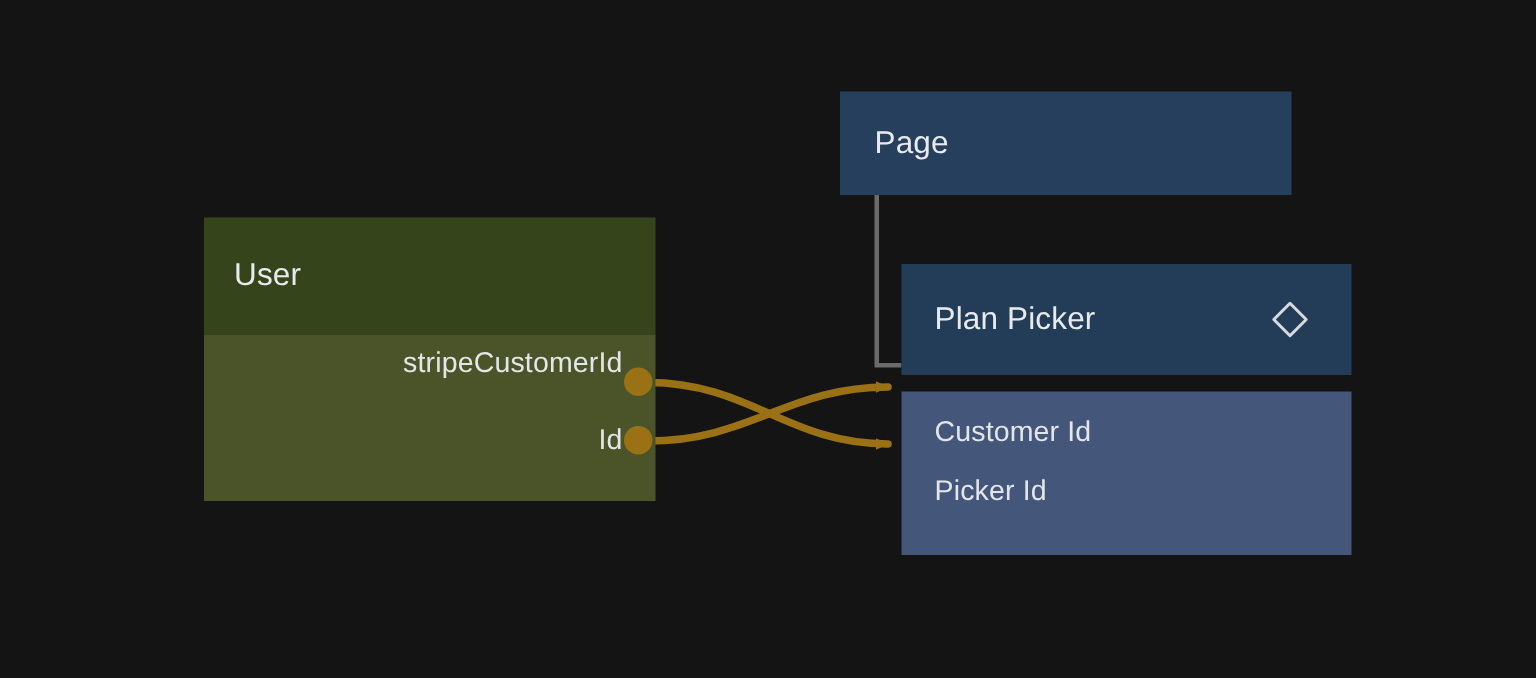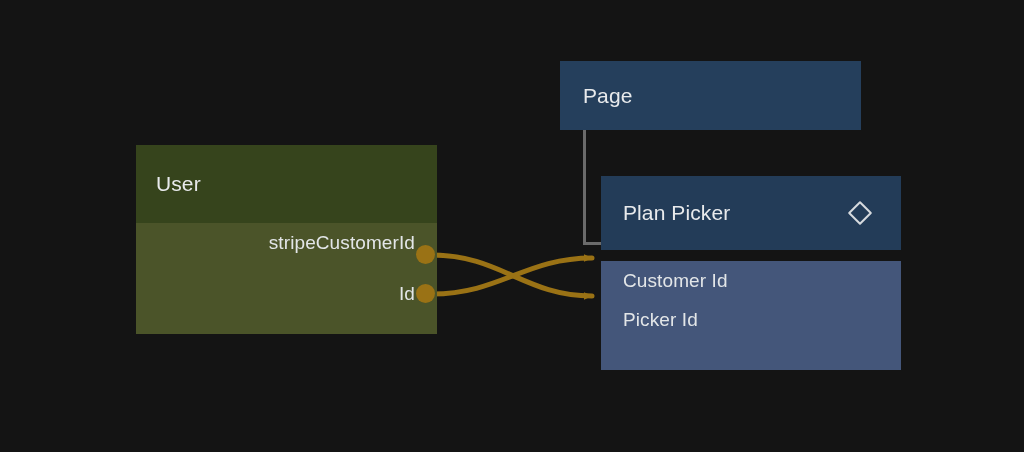--- a/index.html
+++ b/index.html
@@ -96,21 +96,21 @@
     padding-right: 28px;
     box-sizing: border-box;
   }
   #node-plan-picker .node-body {
     height: 109px;
     background: #44567a;
   }
   #node-plan-picker .field-row {
     height: 39px;
     display: flex;
-    align-items: center;
+    align-items: flex-end;
     padding-left: 22px;
     box-sizing: border-box;
   }
   #node-plan-picker .field-row.first {
     margin-top: 11px;
   }
   .node-title {
     color: #e8eaec;
     font-size: 21px;
     letter-spacing: 0.1px;

